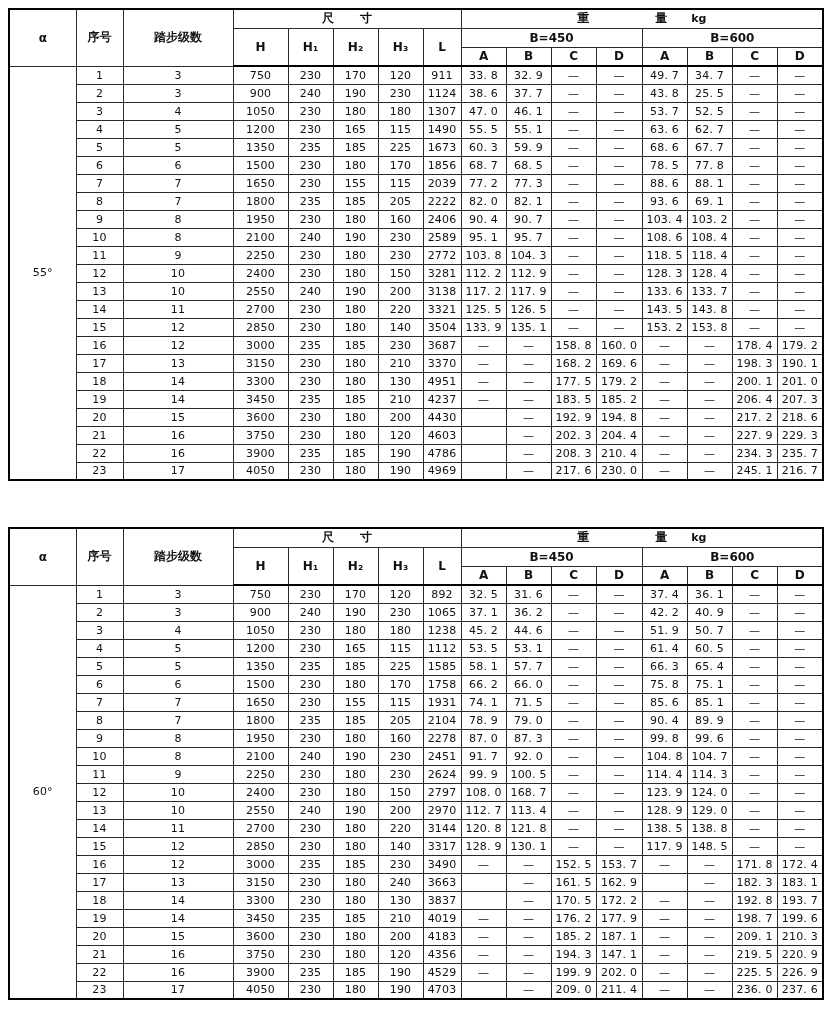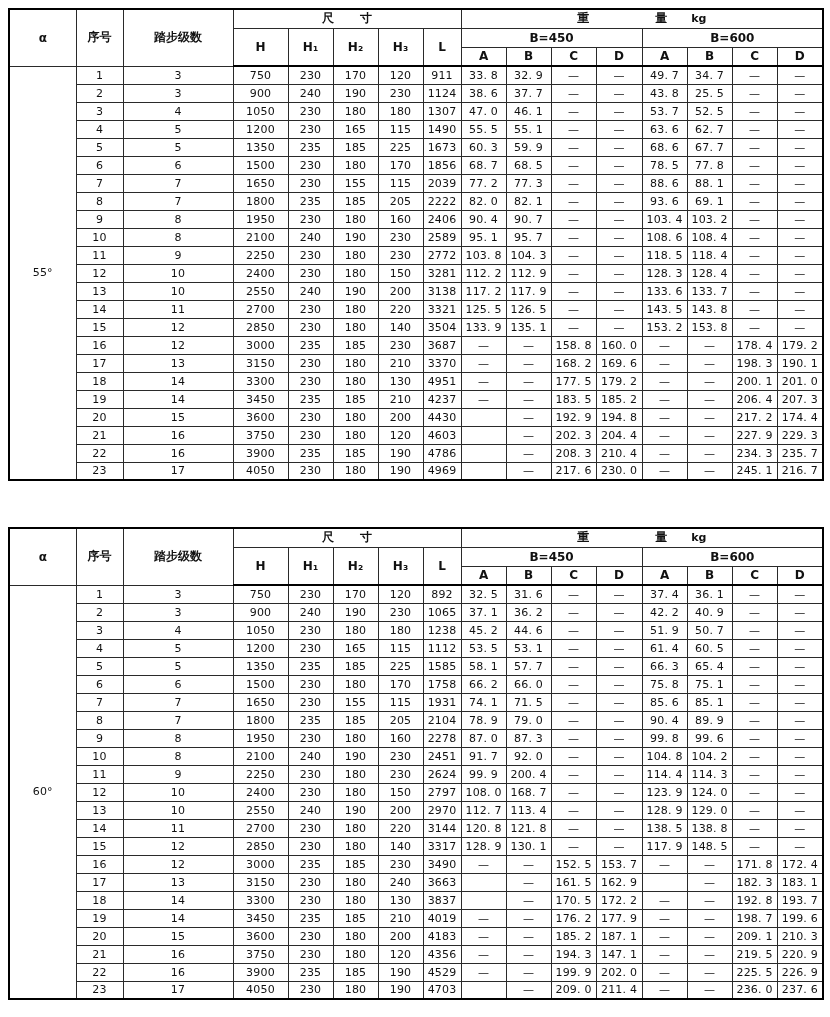--- a/index.html
+++ b/index.html
@@ -407,21 +407,21 @@
             <td>180</td>
             <td>200</td>
             <td>4430</td>
             <td></td>
             <td>—</td>
             <td>192. 9</td>
             <td>194. 8</td>
             <td>—</td>
             <td>—</td>
             <td>217. 2</td>
-            <td>174. 4</td>
+            <td>218. 6</td>
           </tr>
           <tr>
             <td>21</td>
             <td>16</td>
             <td>3750</td>
             <td>230</td>
             <td>180</td>
             <td>120</td>
             <td>4603</td>
             <td></td>
@@ -678,34 +678,34 @@
             <td>2100</td>
             <td>240</td>
             <td>190</td>
             <td>230</td>
             <td>2451</td>
             <td>91. 7</td>
             <td>92. 0</td>
             <td>—</td>
             <td>—</td>
             <td>104. 8</td>
-            <td>104. 2</td>
+            <td>104. 7</td>
             <td>—</td>
             <td>—</td>
           </tr>
           <tr>
             <td>11</td>
             <td>9</td>
             <td>2250</td>
             <td>230</td>
             <td>180</td>
             <td>230</td>
             <td>2624</td>
             <td>99. 9</td>
-            <td>200. 4</td>
+            <td>100. 5</td>
             <td>—</td>
             <td>—</td>
             <td>114. 4</td>
             <td>114. 3</td>
             <td>—</td>
             <td>—</td>
           </tr>
           <tr>
             <td>12</td>
             <td>10</td>

